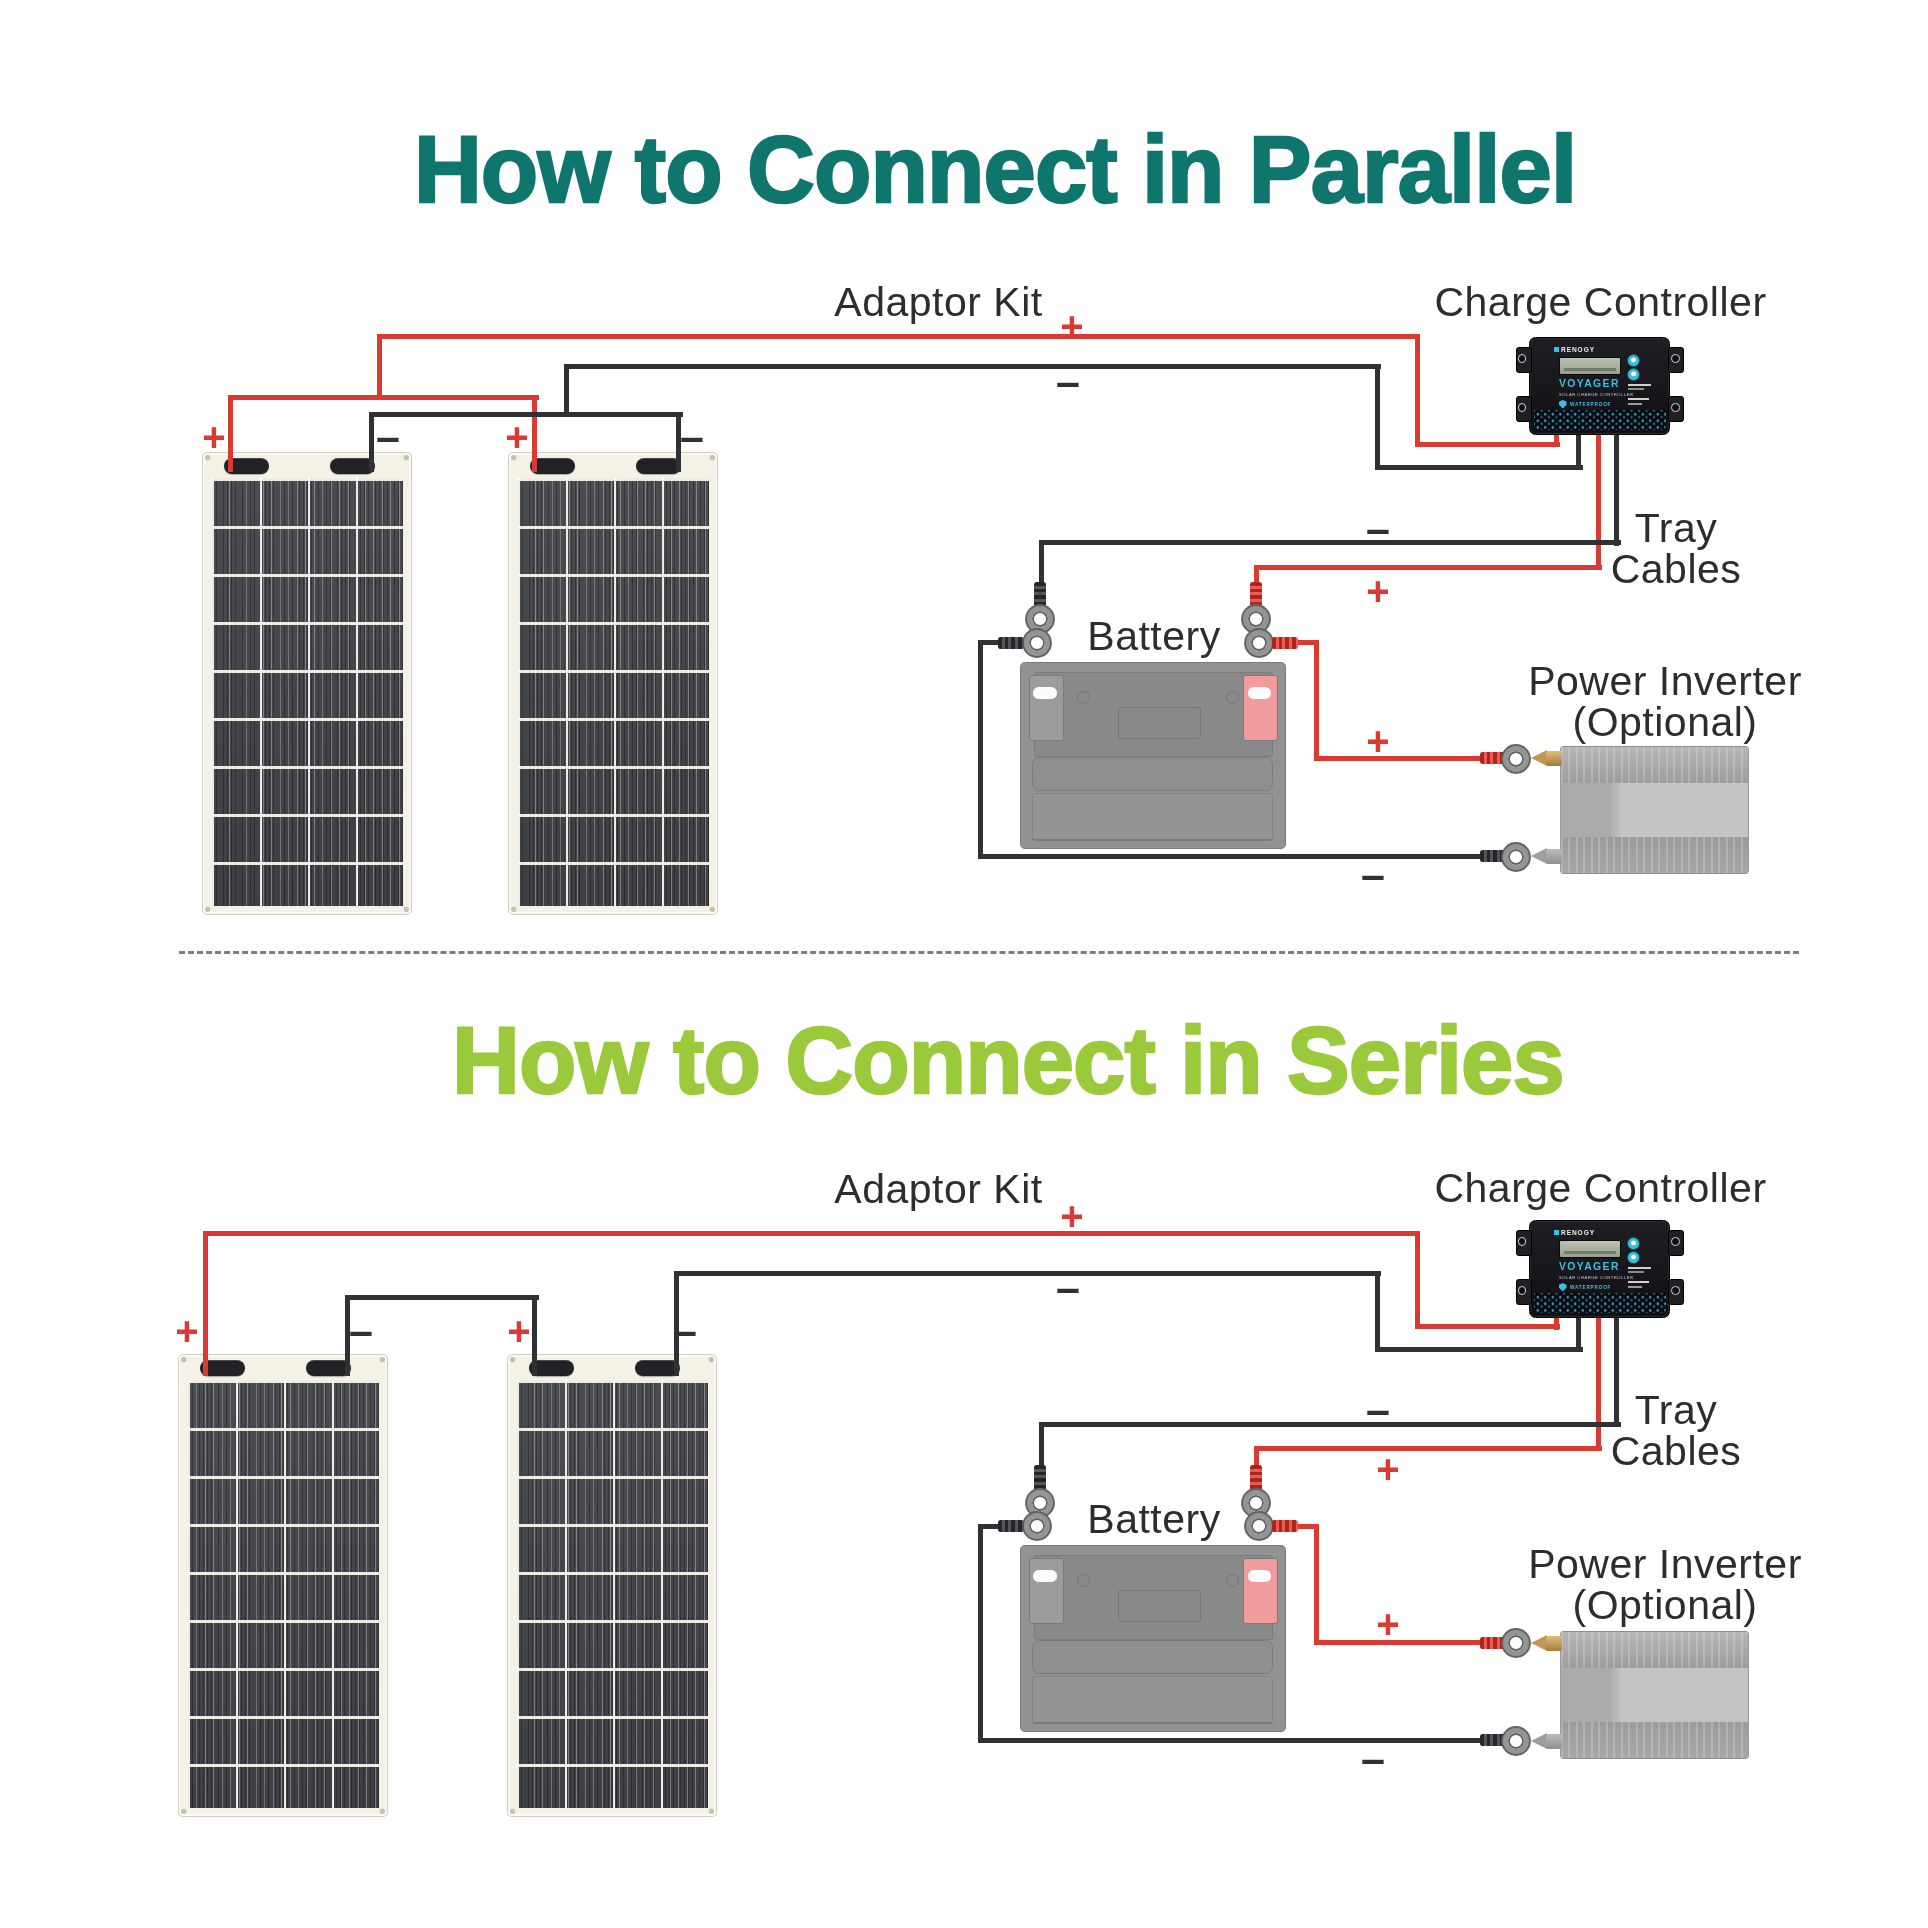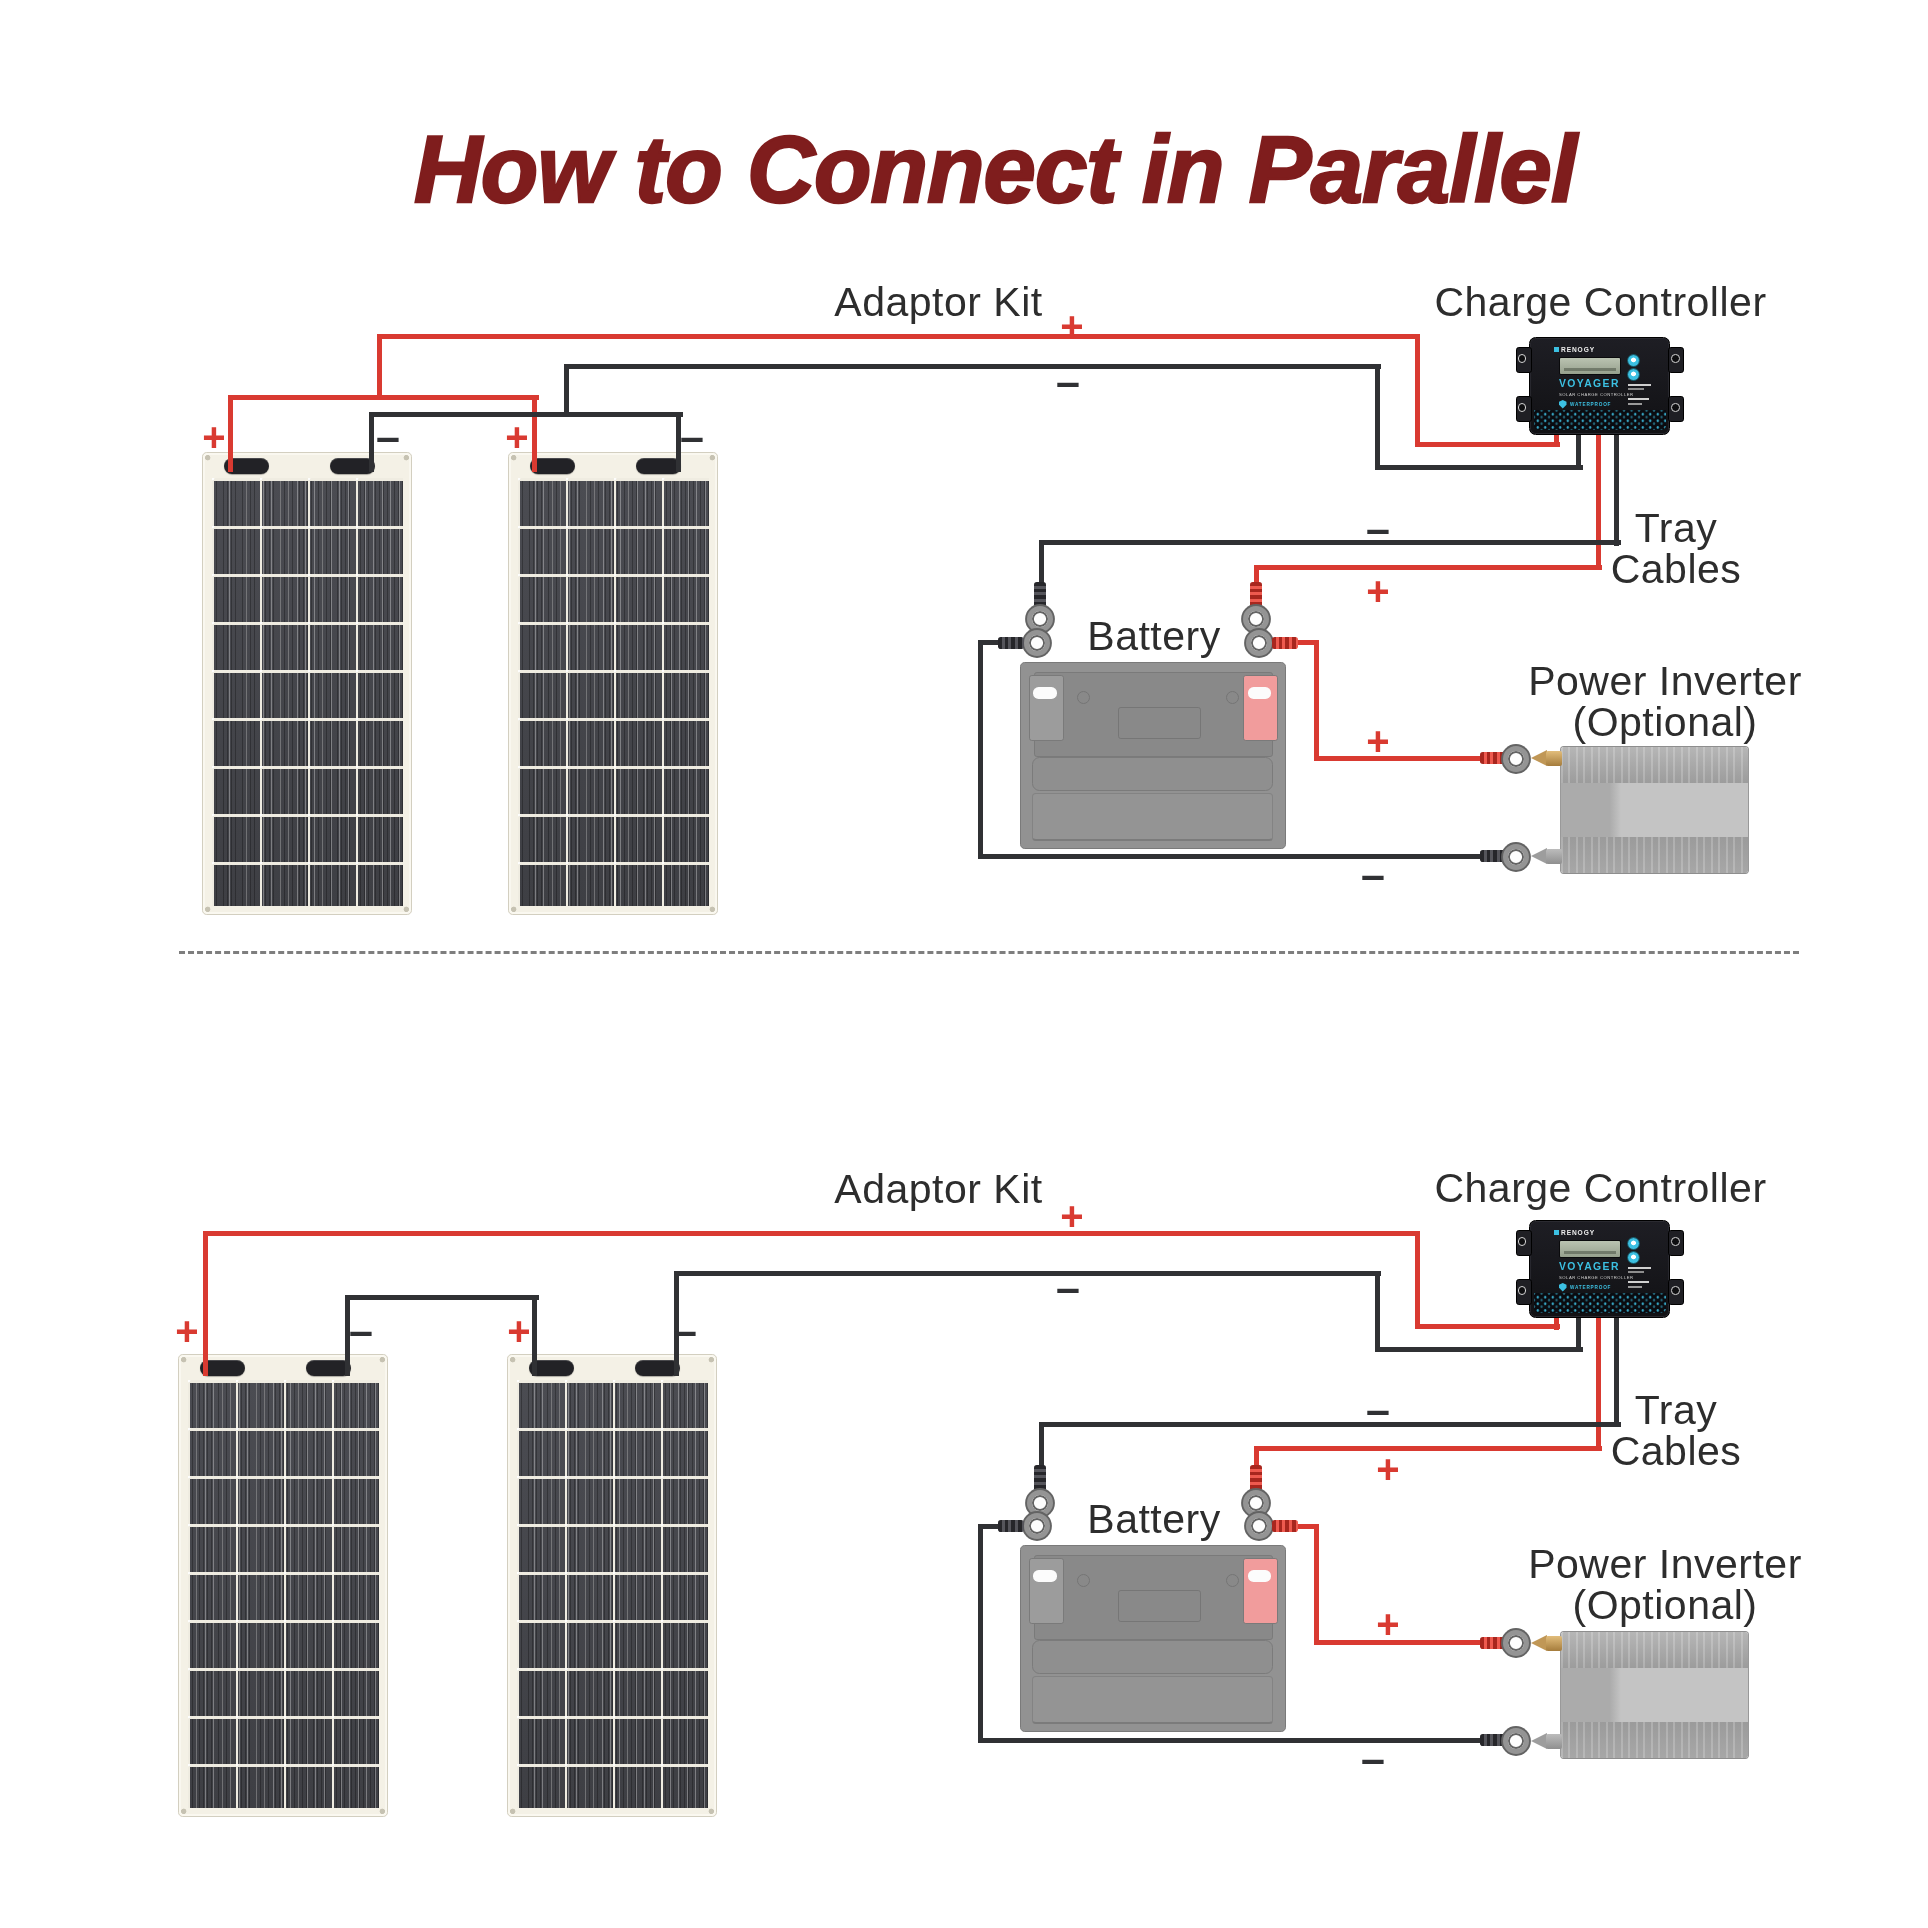--- a/index.html
+++ b/index.html
@@ -1,21 +1,21 @@
 <!DOCTYPE html>
 <html style="font-size:15px"><head>
 <meta charset="utf-8">
 <style>
   html,body{margin:0;padding:0;background:#fff;}
   .stage{position:relative;width:1928px;height:1928px;background:#ffffff;overflow:hidden;
          font-family:"Liberation Sans",sans-serif;}
   
   .title{position:absolute;font-weight:700;font-size:94px;line-height:98px;text-align:center;
          letter-spacing:-0.9px;-webkit-text-stroke:2.4px currentColor;}
-  .t-cyan{color:#7f1d1d;font-style:italic;}
+  .t-cyan{color:#0f766e;}
   .t-green{color:#9aca3c;}
   .lbl{position:absolute;font-size:41px;line-height:41px;color:#2d2d2d;text-align:center;letter-spacing:0.5px;}
   .sign{position:absolute;width:56px;text-align:center;font-weight:700;}
   .pos{color:#d93a31;font-size:40px;line-height:40px;}
   .neg{color:#303134;font-size:43px;line-height:43px;}
   
   .wire{position:absolute;}
   .wred{background:#d93a31;}
   .wblk{background:#303134;}
   
@@ -225,20 +225,21 @@
   <span class="sign neg" style="left:360px;top:415px;">–</span>
   <span class="sign pos" style="left:489px;top:417px;">+</span>
   <span class="sign neg" style="left:664px;top:415px;">–</span>
   <span class="sign neg" style="left:1350px;top:507px;">–</span>
   <span class="sign pos" style="left:1350px;top:571px;">+</span>
   <span class="sign pos" style="left:1350px;top:721px;">+</span>
   <span class="sign neg" style="left:1345px;top:853px;">–</span>
 
   <div class="divider"></div>
 
+  <div class="title t-green" style="left:87px;top:1012px;width:1842px;">How to Connect in Series</div>
 
   <div class="panel" style="left:178px;top:1354px;">
     <div class="holes"></div>
     <div class="conn a"></div>
     <div class="conn b"></div>
     <div class="cells"></div>
   </div>
   <div class="panel" style="left:507px;top:1354px;">
     <div class="holes"></div>
     <div class="conn a"></div>

